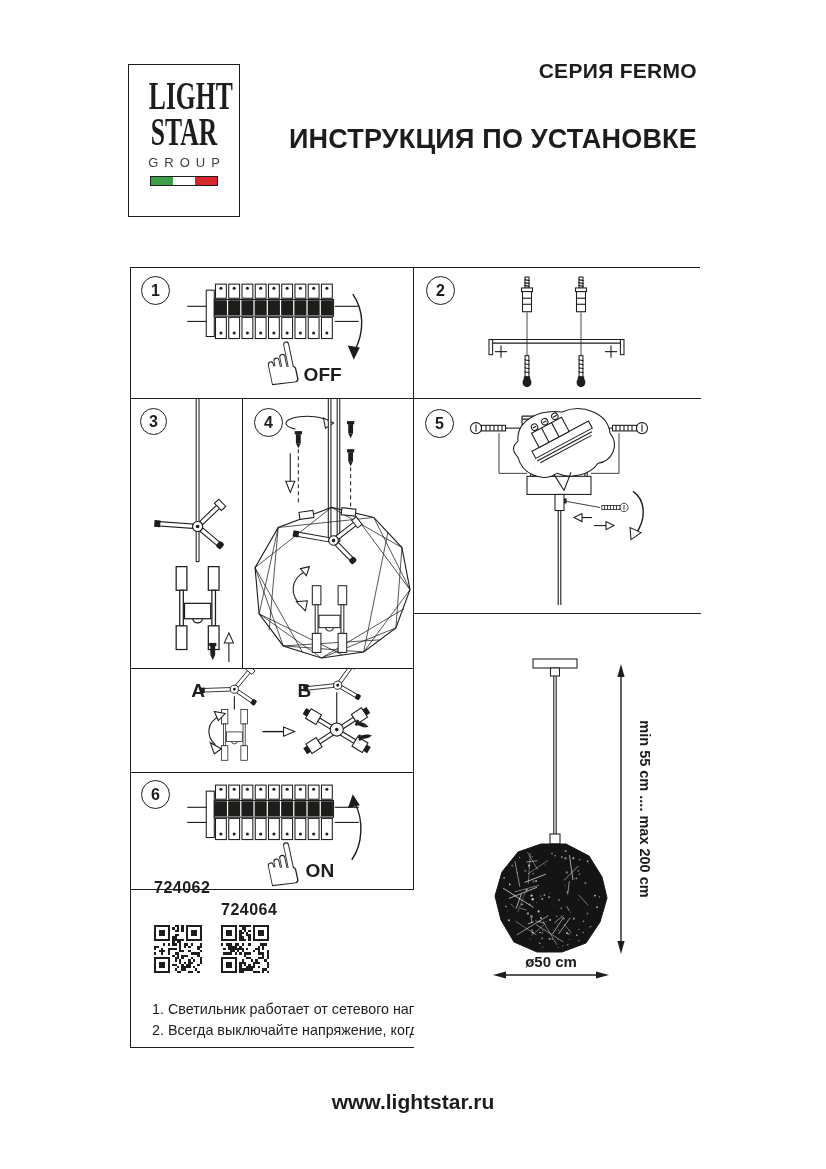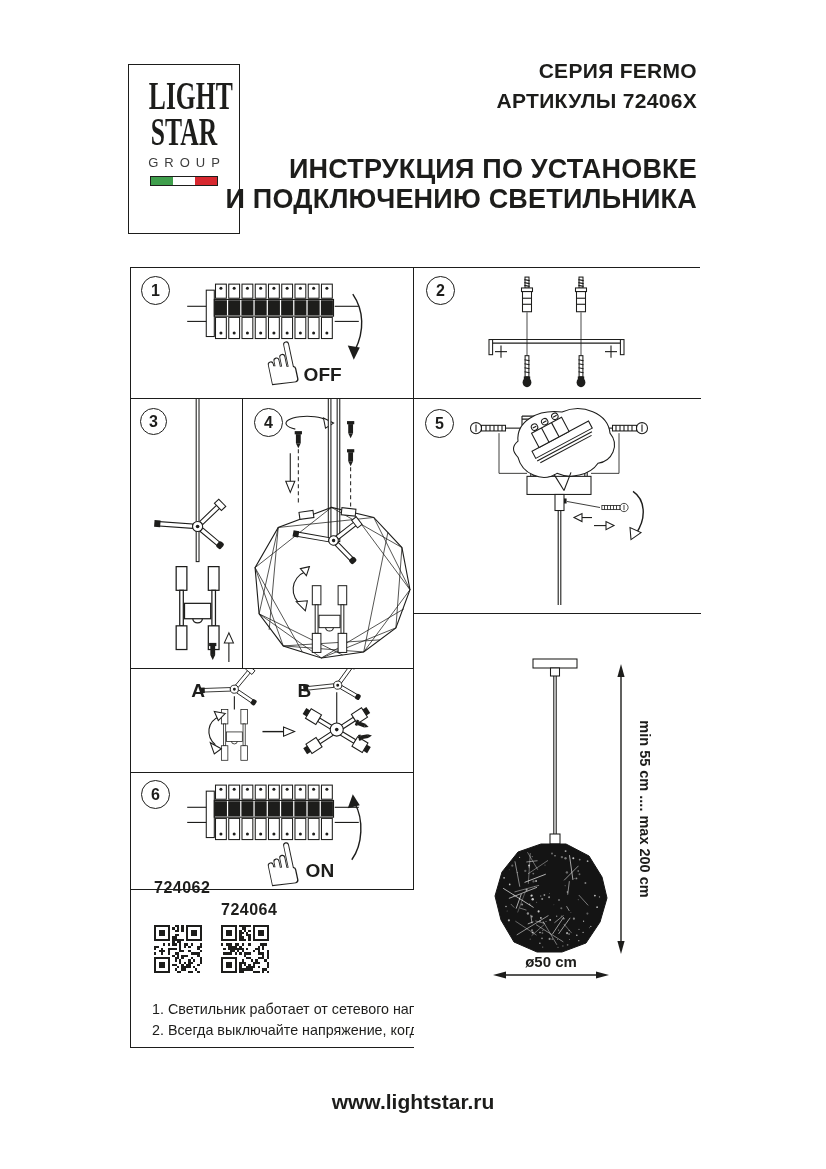--- a/index.html
+++ b/index.html
@@ -1,20 +1,20 @@
 <!DOCTYPE html>
 <html><head>
 <meta charset="utf-8">
 <style>
   html,body{margin:0;padding:0;background:#ffffff;}
   *{box-sizing:border-box;}
   .page{position:relative;width:826px;height:1169px;background:#fff;overflow:hidden;
         font-family:"Liberation Sans",sans-serif;color:#1d1d1b;}
   
-  .logo-box{position:absolute;left:128px;top:64px;width:112px;height:170px;
+  .logo-box{position:absolute;left:128px;top:64px;width:112px;height:153px;
             border:1.6px solid #1d1d1b;background:#fff;}
   .logo-word{font-family:"Liberation Serif",serif;font-weight:bold;font-size:40px;
              line-height:.90;text-align:center;transform:scaleX(.64);letter-spacing:0;}
   .logo-word.first{margin-top:13px;}
   .logo-group{margin-top:5px;text-align:center;font-size:13px;letter-spacing:6px;
               padding-left:6px;color:#3c3c3c;font-weight:normal;}
   .logo-flag{width:68px;height:10px;margin:6px auto 0;border:1.2px solid #1d1d1b;
              display:flex;}
   .logo-flag span{flex:1;}
   .title-block{position:absolute;right:129px;top:56px;text-align:right;}
@@ -139,23 +139,21 @@
     <div class="logo-group">GROUP</div>
     <div class="logo-flag">
       <span id="flag-g" style="background: rgb(63, 158, 76);"></span>
         <span id="flag-w" style="background: rgb(255, 255, 255);"></span>
         <span id="flag-r" style="background: rgb(215, 40, 47);"></span>
     </div>
   </div>
 
   <div class="title-block">
     <div class="t-line">СЕРИЯ FERMO</div>
-    <div class="t-line">АРТИКУЛЫ 72406X</div>
     <div class="t-instr gap">ИНСТРУКЦИЯ ПО УСТАНОВКЕ</div>
-    <div class="t-instr">И ПОДКЛЮЧЕНИЮ СВЕТИЛЬНИКА</div>
   </div>
 
   <div class="frame">
 
     <div class="panel" id="p1">
       <div class="step-circle" style="left:10px;top:8px;">
         <span>1</span>
       </div>
       <svg viewBox="0 0 281 129" preserveAspectRatio="none">
         <g>

